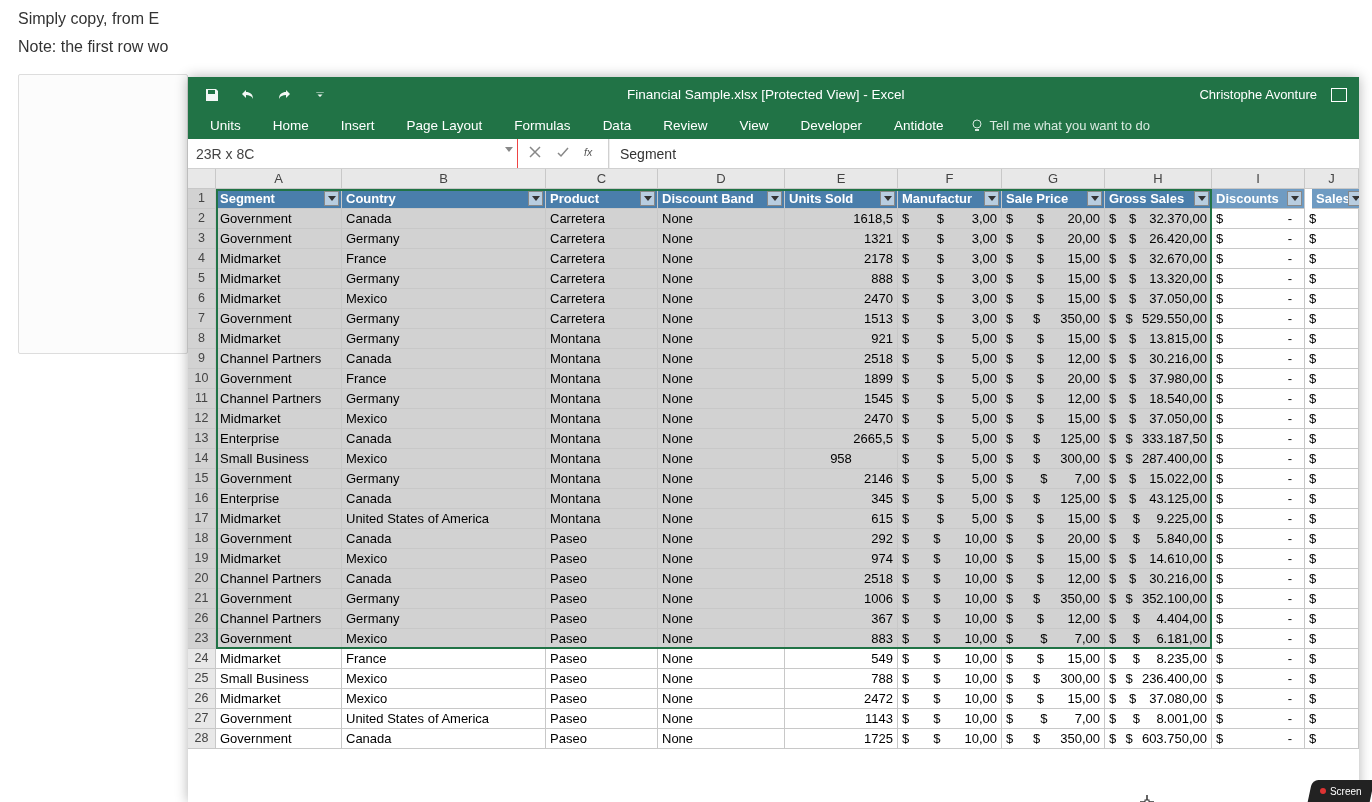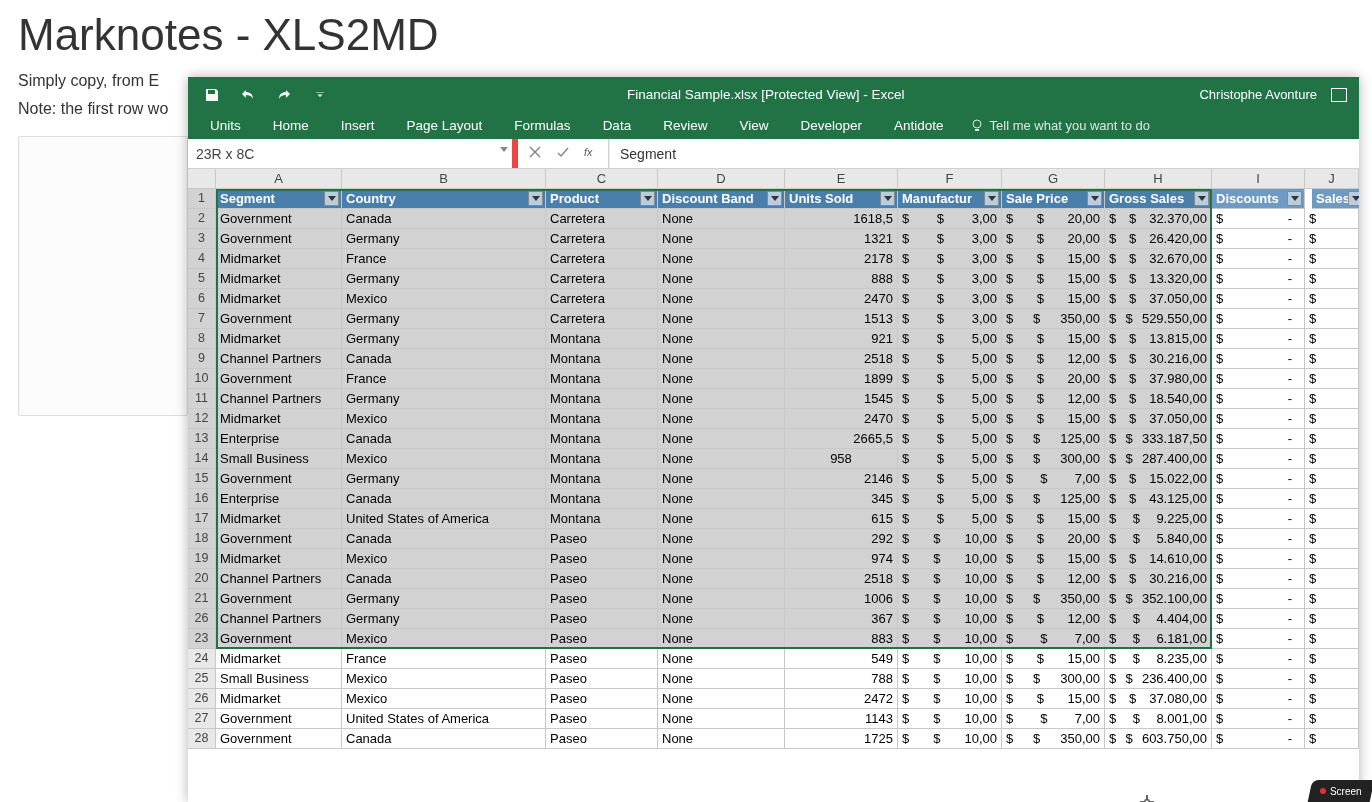--- a/index.html
+++ b/index.html
@@ -21,21 +21,21 @@
 .title-center { flex: 1; text-align: center; font-size: 13.5px; }
 .title-right { padding: 0 12px; display: flex; align-items: center; gap: 14px; }
 .ribbox { width: 16px; height: 14px; border: 1.5px solid #fff; }
 
 .ribbon { height: 27px; background: #217346; display: flex; align-items: center; padding: 0 6px; gap: 0; }
 .rtab { color: #fff; font-size: 13.5px; padding: 4px 16px; cursor: pointer; }
 .tellme { display: flex; align-items: center; gap: 6px; color: #d8e9df; font-size: 13px; margin-left: 10px; }
 .bulb { width: 14px; height: 14px; }
 
 .fbar { height: 30px; background: #fff; border-bottom: 1px solid #d0d0d0; display: flex; align-items: stretch; }
-.namebox { width: 330px; border-right: 6px solid #ef4444; display: flex; align-items: center; padding: 0 8px; font-size: 14px; color: #444; position: relative; }
+.namebox { width: 330px; border-right: 1px solid #ef4444; display: flex; align-items: center; padding: 0 8px; font-size: 14px; color: #444; position: relative; }
 .namebox-dd { position: absolute; right: 4px; top: 8px; }
 .fbar-btns { display: flex; align-items: center; padding: 0 10px; gap: 14px; border-right: 1px solid #d0d0d0; }
 .fbar-btns svg { width: 14px; height: 14px; }
 .fbar-val { flex: 1; display: flex; align-items: center; padding: 0 10px; font-size: 14px; color: #333; border-left: 1px solid #eee; margin-left: 0; }
 
 .grid-area { position: relative; height: calc(100% - 92px); overflow: hidden; }
 .col-headers { position: absolute; top: 0; left: 28px; height: 20px; display: flex; background: #e6e6e6; }
 .ch { border-right: 1px solid #c8c8c8; border-bottom: 1px solid #c8c8c8; font-size: 13px; color: #444; text-align: center; line-height: 19px; background: #e8e8e8; }
 .row-headers { position: absolute; top: 20px; left: 0; width: 28px; }
 .rh { height: 20px; border-right: 1px solid #c8c8c8; border-bottom: 1px solid #c8c8c8; border-top: none; font-size: 12.5px; color: #444; text-align: center; line-height: 19px; background: #e8e8e8; }
@@ -61,21 +61,20 @@
 .screenrec { position: absolute; bottom: 0; right: 0; width: 62px; height: 22px; background: #222; color: #fff; font-size: 10px; display: flex; align-items: center; justify-content: center; transform: skewX(-12deg); border-top-left-radius: 6px; }
 .screenrec span { transform: skewX(12deg); }
 .screenrec::before { content: ""; width: 6px; height: 6px; border-radius: 50%; background: #d33; margin-right: 4px; transform: skewX(12deg); }
 
 .dd-tri { border-left: 4px solid transparent; border-right: 4px solid transparent; border-top: 5px solid #888; }
 </style>
 </head>
 <body>
 
 <div class="bg-page">
-  <h1 class="bg-title">Marknotes - XLS2MD</h1>
   <p class="bg-text">Simply copy, from E</p>
   <p class="bg-text">Note: the first row wo</p>
   <div class="bg-box"></div>
 </div>
 
 <div class="excel">
 
   <div class="titlebar">
     <div class="qat">
       <span class="qat-btn">

